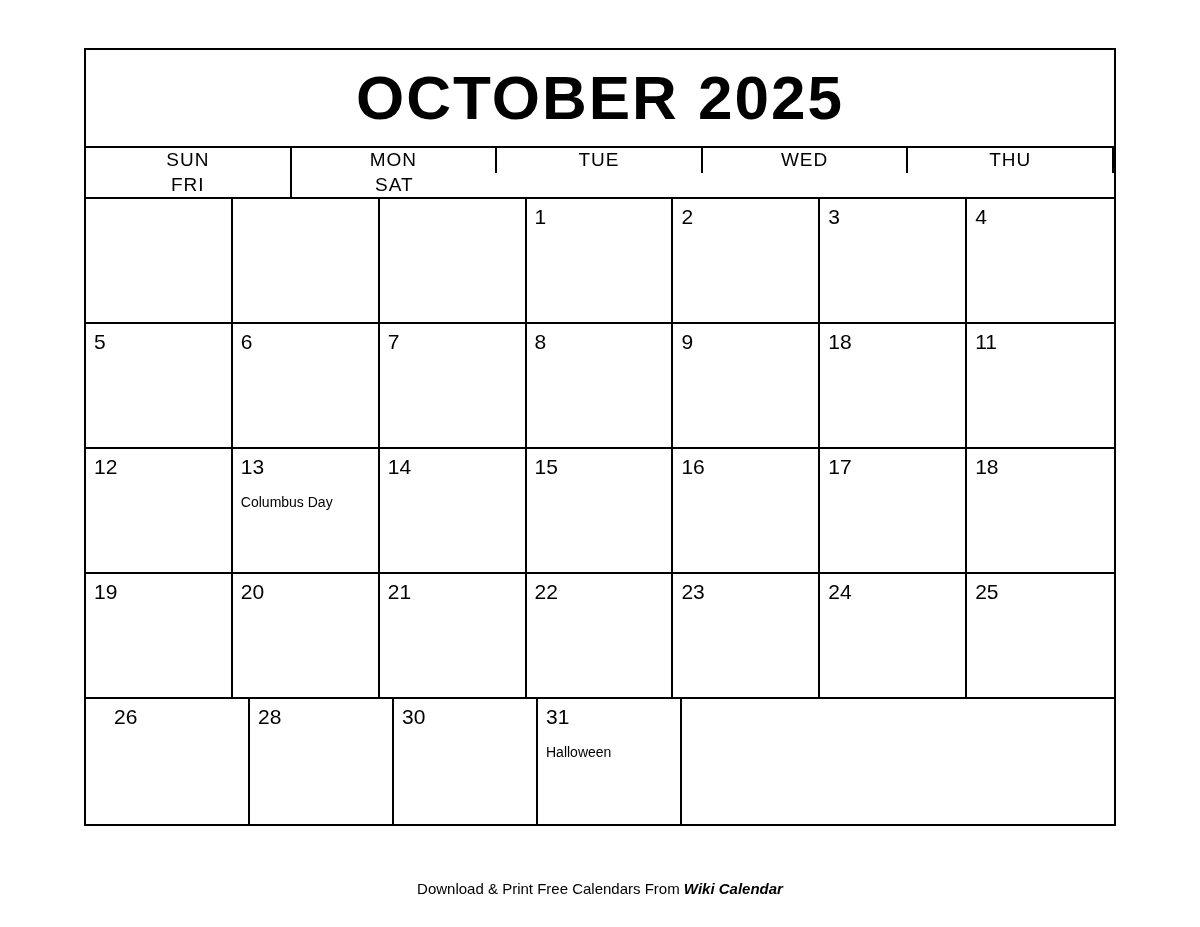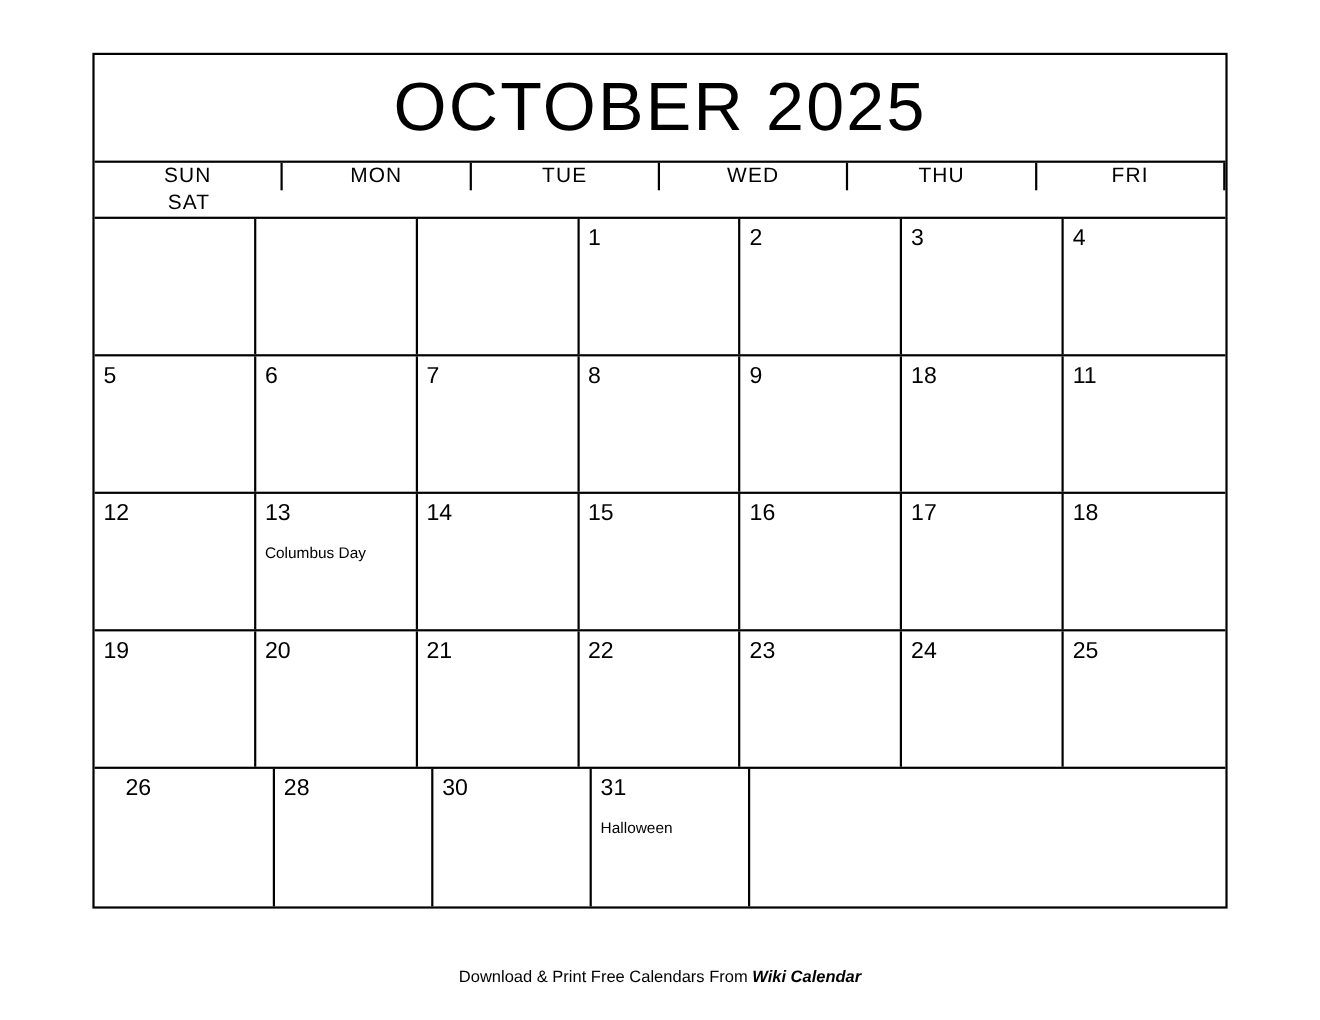--- a/index.html
+++ b/index.html
@@ -26,29 +26,29 @@
   }
   .title-bar {
     height: 98px;
     border-bottom: 2px solid #000000;
     display: flex;
     align-items: center;
     justify-content: center;
   }
   .title-text {
     font-size: 62px;
-    font-weight: normal;
+    font-weight: bold;
     letter-spacing: 2px;
     color: #000000;
     line-height: 1;
     white-space: nowrap;
   }
   .dow-row {
     display: grid;
-    grid-template-columns: repeat(6, 1fr);
+    grid-template-columns: repeat(5, 1fr);
     height: 51px;
     border-bottom: 2px solid #000000;
   }
   .dow-cell {
     display: flex;
     align-items: center;
     justify-content: center;
     font-size: 19px;
     letter-spacing: 1px;
     color: #000000;

